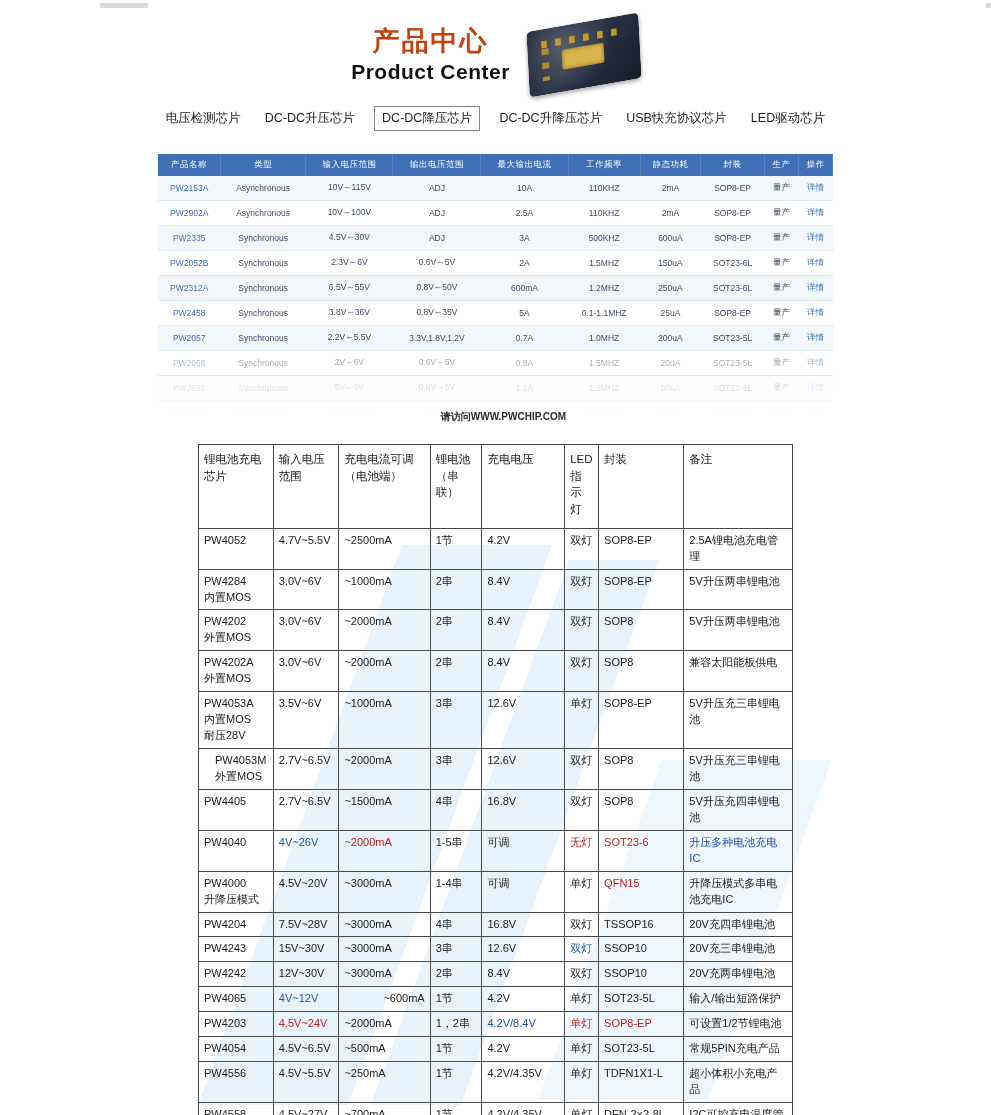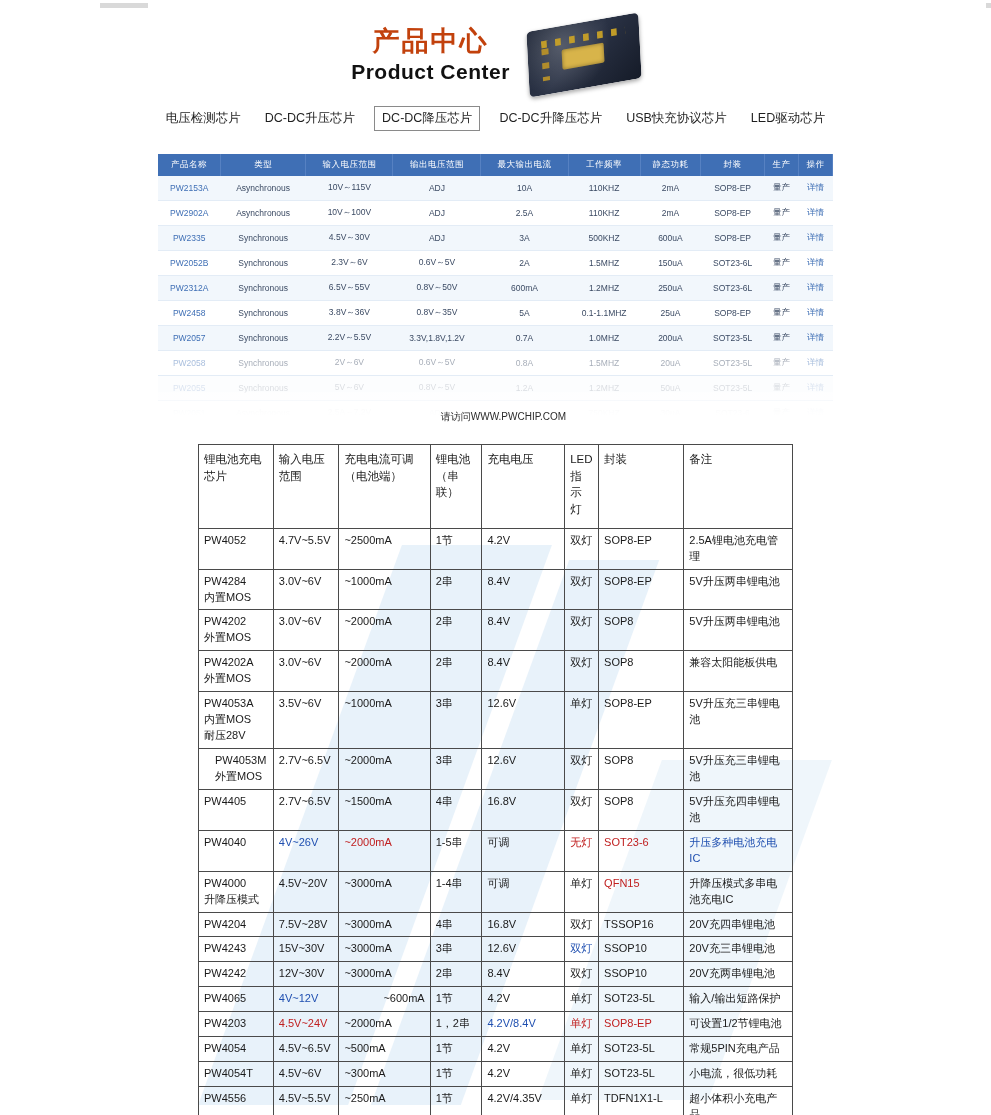--- a/index.html
+++ b/index.html
@@ -139,21 +139,21 @@
   table.ptable td.act { color: #3f6fb5; }
   .fade-row-1 { opacity: 0.45; }
   .fade-row-2 { opacity: 0.18; }
   .ptable-note {
     position: absolute;
     left: 16px; right: 0;
     bottom: 2px;
     text-align: center;
     font-size: 10px;
     color: #2b2b2b;
-    font-weight: normal;
+    font-weight: bold;
   }
   .ptable-mask {
     position: absolute;
     left: 0; right: 0; bottom: 0;
     height: 34px;
     background: linear-gradient(180deg, rgba(255,255,255,0.55), #ffffff 70%);
     pointer-events: none;
   }
 
   
@@ -543,30 +543,20 @@
           <td class="c0" style="white-space: pre-line;">PW4054</td>
           <td class="c1" style="white-space: pre-line;">4.5V~6.5V</td>
           <td class="c2" style="white-space: pre-line;">~500mA</td>
           <td class="c3" style="white-space: pre-line;">1节</td>
           <td class="c4" style="white-space: pre-line;">4.2V</td>
           <td class="c5" style="white-space: pre-line;">单灯</td>
           <td class="c6" style="white-space: pre-line;">SOT23-5L</td>
           <td class="c7" style="white-space: pre-line;">常规5PIN充电产品</td>
         </tr>
         <tr>
-          <td class="c0" style="white-space: pre-line;">PW4054T</td>
-          <td class="c1" style="white-space: pre-line;">4.5V~6V</td>
-          <td class="c2" style="white-space: pre-line;">~300mA</td>
-          <td class="c3" style="white-space: pre-line;">1节</td>
-          <td class="c4" style="white-space: pre-line;">4.2V</td>
-          <td class="c5" style="white-space: pre-line;">单灯</td>
-          <td class="c6" style="white-space: pre-line;">SOT23-5L</td>
-          <td class="c7" style="white-space: pre-line;">小电流，很低功耗</td>
-        </tr>
-        <tr>
           <td class="c0" style="white-space: pre-line;">PW4556</td>
           <td class="c1" style="white-space: pre-line;">4.5V~5.5V</td>
           <td class="c2" style="white-space: pre-line;">~250mA</td>
           <td class="c3" style="white-space: pre-line;">1节</td>
           <td class="c4" style="white-space: pre-line;">4.2V/4.35V</td>
           <td class="c5" style="white-space: pre-line;">单灯</td>
           <td class="c6" style="white-space: pre-line;">TDFN1X1-L</td>
           <td class="c7" style="white-space: pre-line; margin-top: 40px;">超小体积小充电产品</td>
         </tr>
         <tr>

